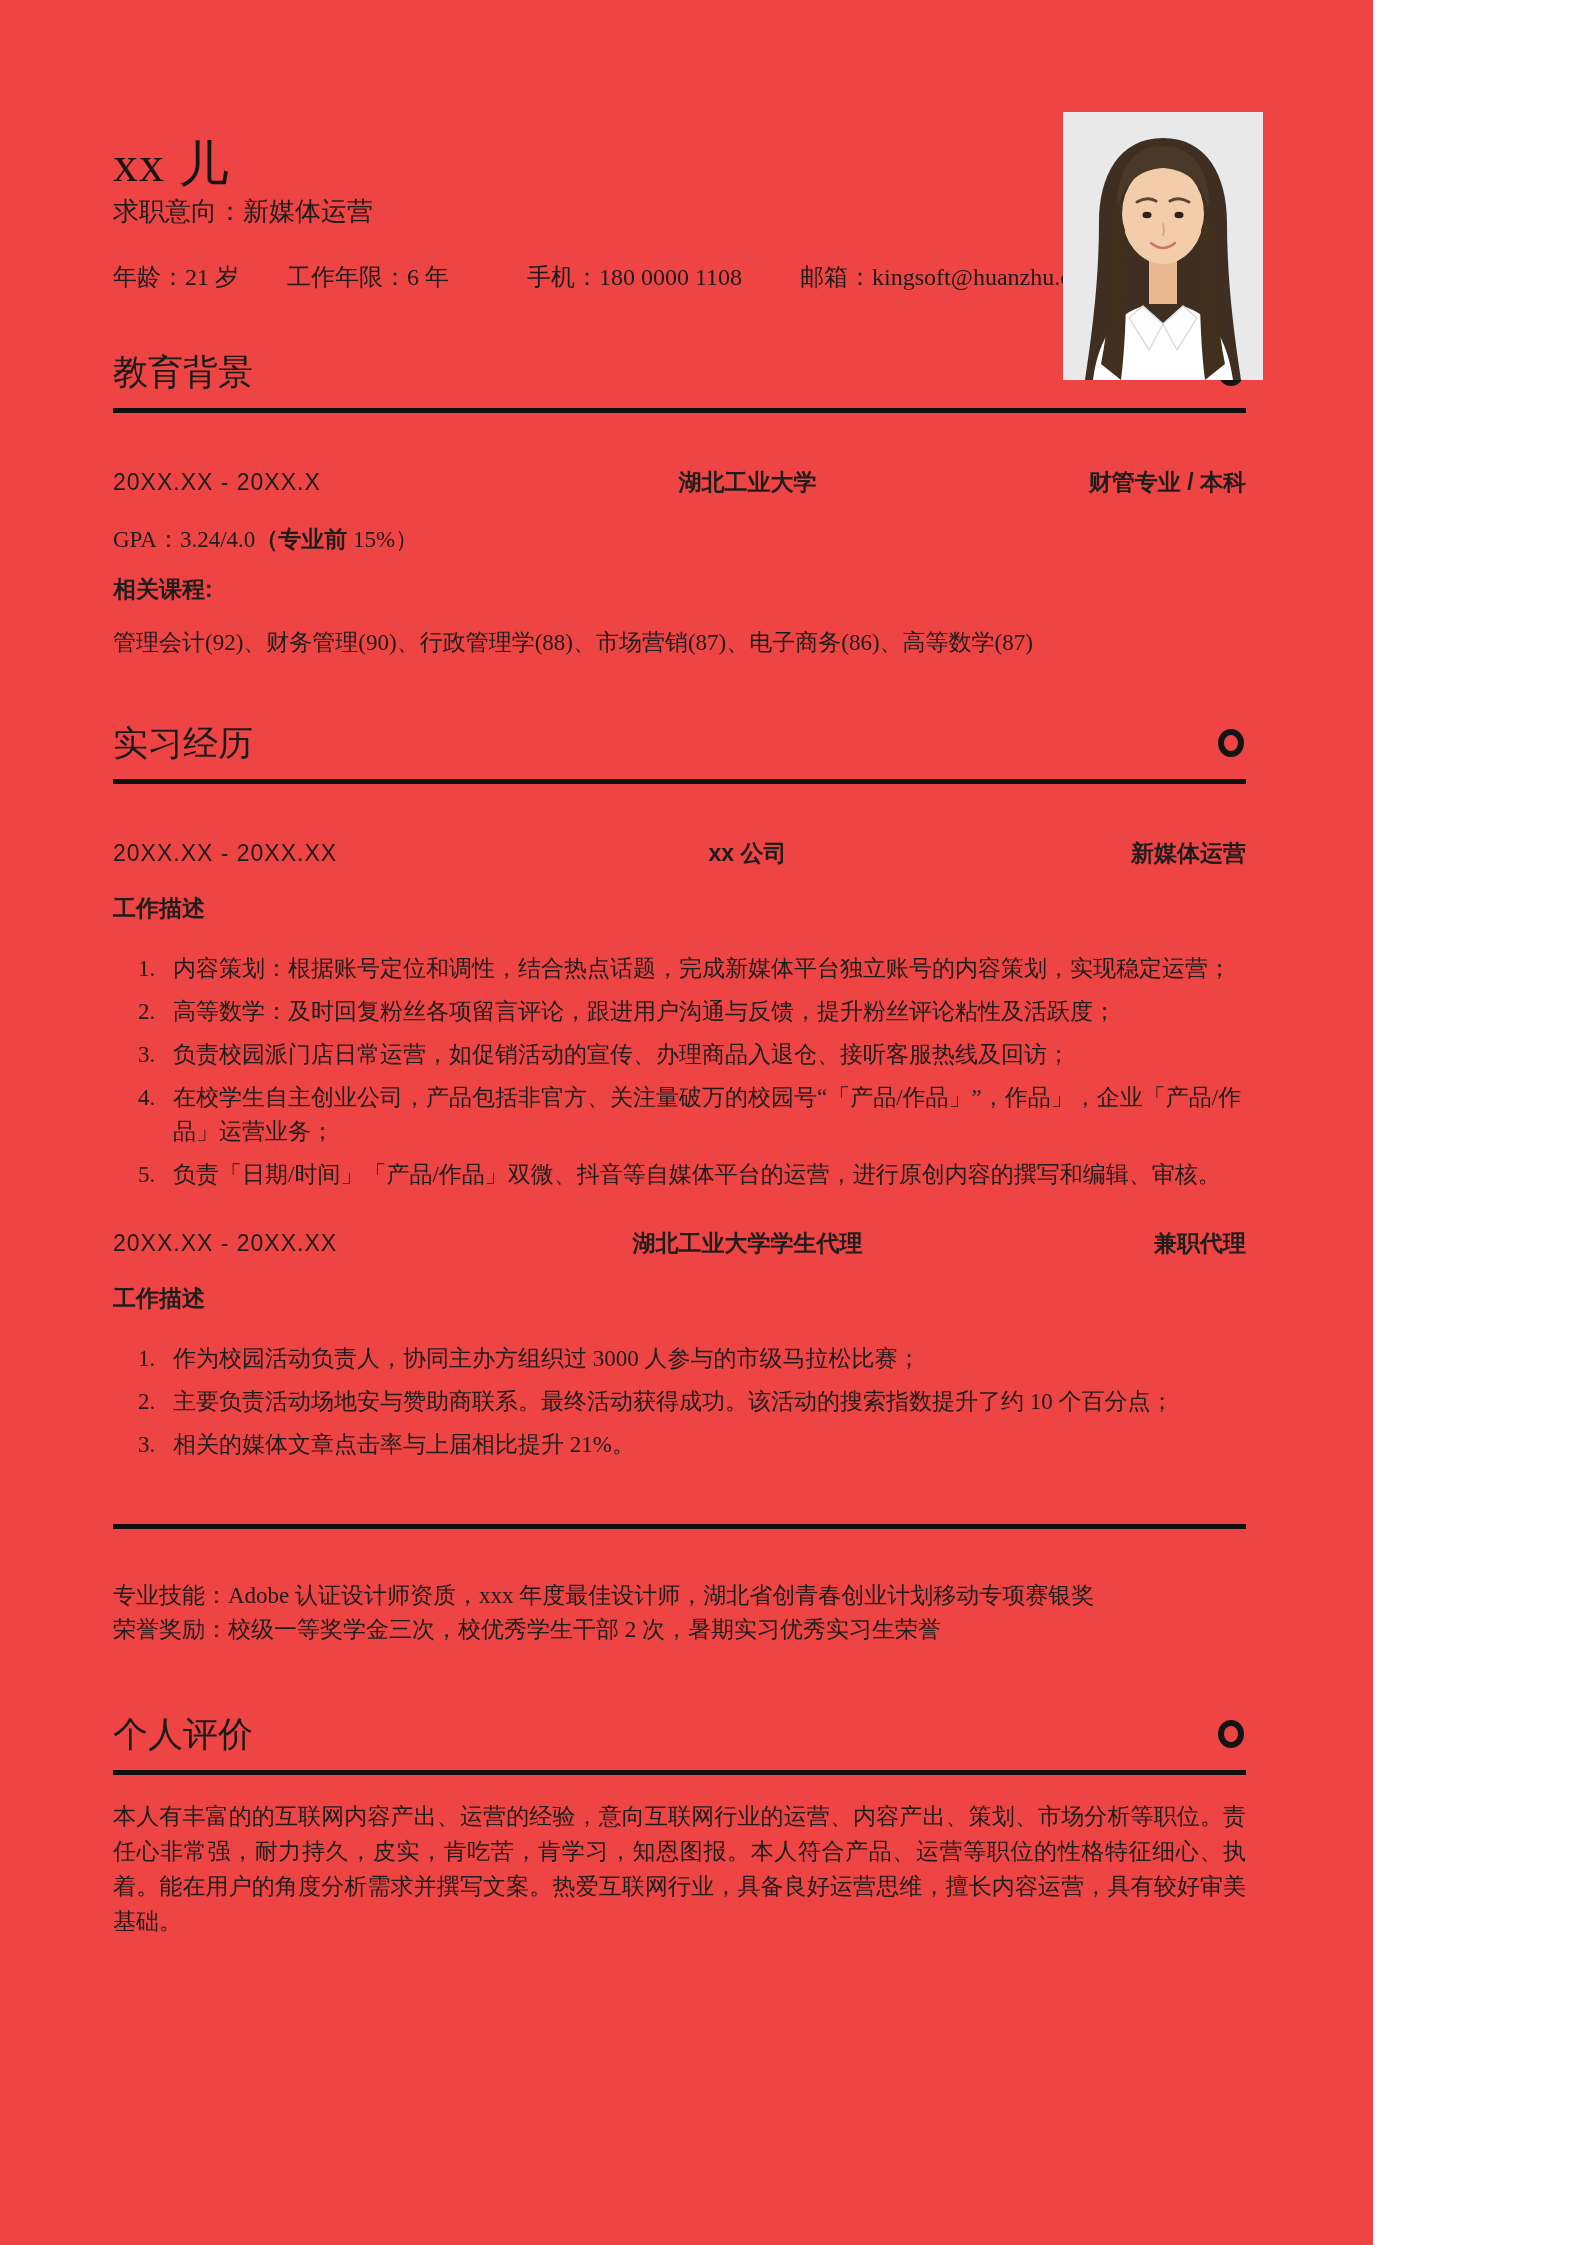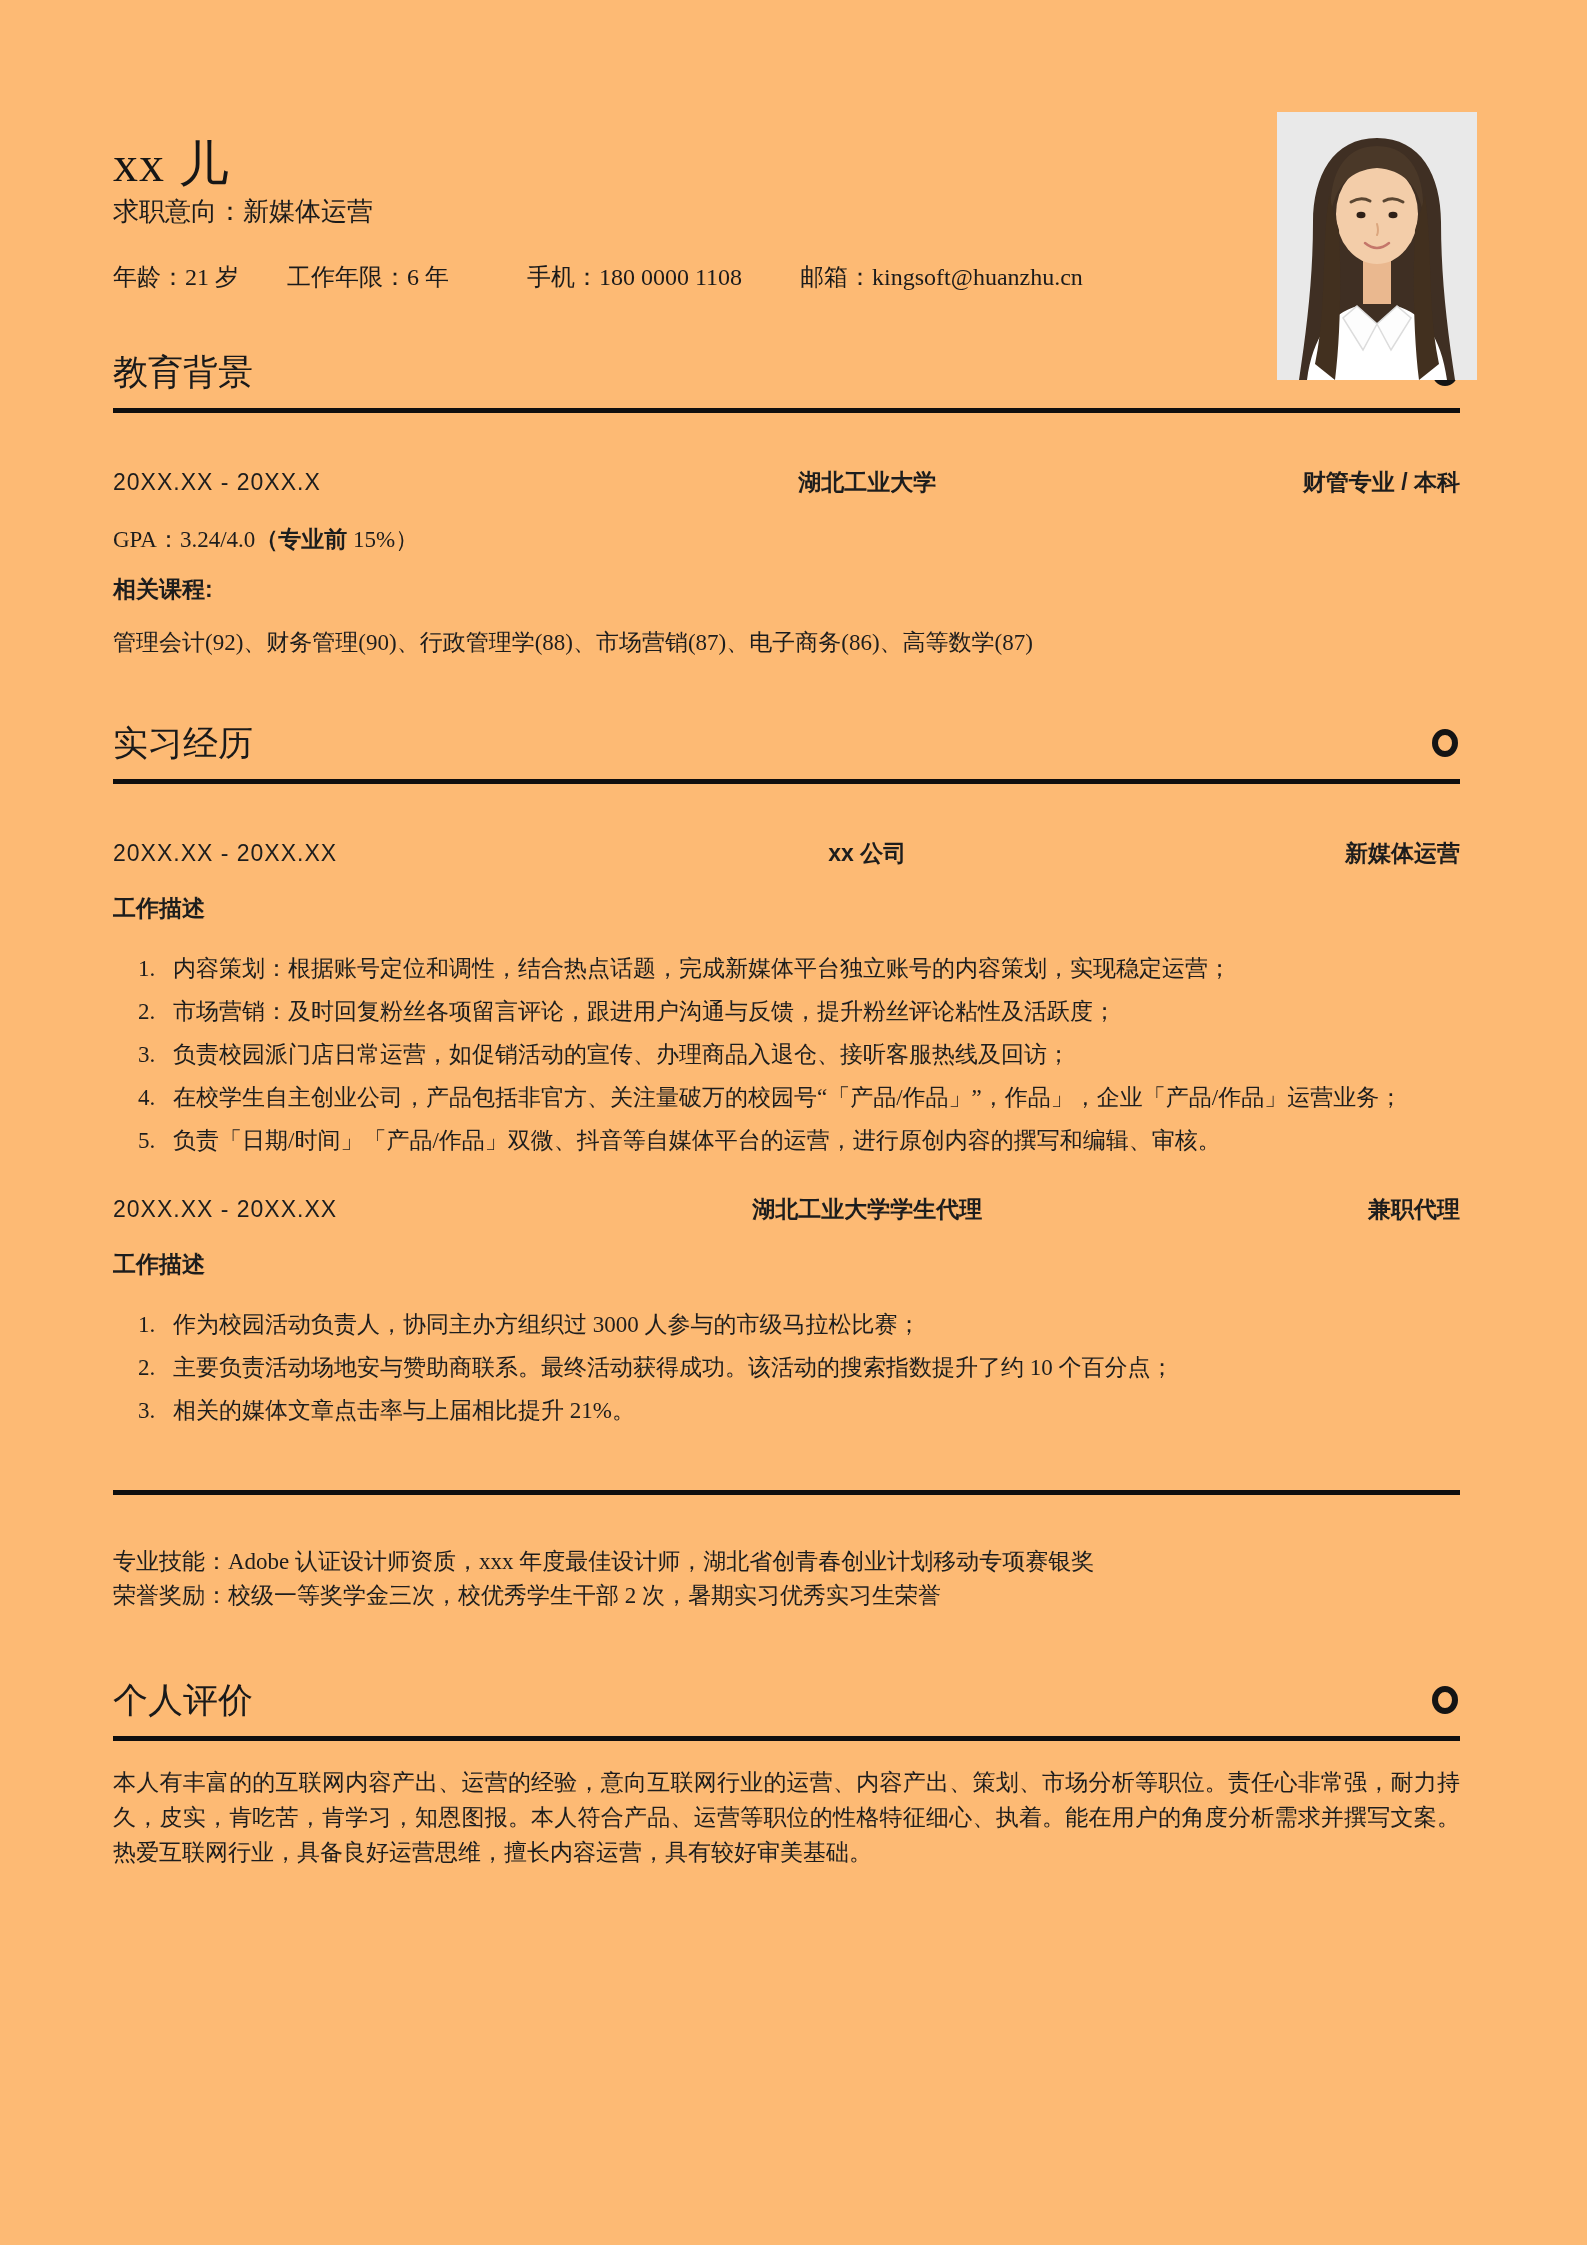--- a/index.html
+++ b/index.html
@@ -1,20 +1,20 @@
 <!DOCTYPE html>
 <html><head>
 <meta charset="utf-8">
 <style>
   * { margin:0; padding:0; box-sizing:border-box; }
   html,body { background:#ffffff; }
   .page {
     position:relative;
-    width:1587px; height:2245px;
-    background:#fdba74;
+    width:1373px; height:2245px;
+    background:#ef4444;
     color:#1d1d1d;
     font-family:"Liberation Serif","DejaVu Serif",serif;
     overflow:hidden;
   }
   .content { padding:0 127px 0 113px; }
 
   
   .name {
     padding-top:136px;
     font-size:50px;
@@ -185,21 +185,21 @@
       <hr class="divider">
 
       <div class="entry-row first">
         <span class="entry-period">20XX.XX - 20XX.XX</span>
         <span class="entry-center">xx 公司</span>
         <span class="entry-right">新媒体运营</span>
       </div>
       <div class="desc-label">工作描述</div>
       <ol class="duties">
         <li>内容策划：根据账号定位和调性，结合热点话题，完成新媒体平台独立账号的内容策划，实现稳定运营；</li>
-        <li>市场营销：及时回复粉丝各项留言评论，跟进用户沟通与反馈，提升粉丝评论粘性及活跃度；</li>
+        <li>高等数学：及时回复粉丝各项留言评论，跟进用户沟通与反馈，提升粉丝评论粘性及活跃度；</li>
         <li>负责校园派门店日常运营，如促销活动的宣传、办理商品入退仓、接听客服热线及回访；</li>
         <li>在校学生自主创业公司，产品包括非官方、关注量破万的校园号“「产品/作品」”，作品」，企业「产品/作品」运营业务；</li>
         <li>负责「日期/时间」「产品/作品」双微、抖音等自媒体平台的运营，进行原创内容的撰写和编辑、审核。</li>
       </ol>
 
       <div class="entry-row next">
         <span class="entry-period">20XX.XX - 20XX.XX</span>
         <span class="entry-center">湖北工业大学学生代理</span>
         <span class="entry-right">兼职代理</span>
       </div>

